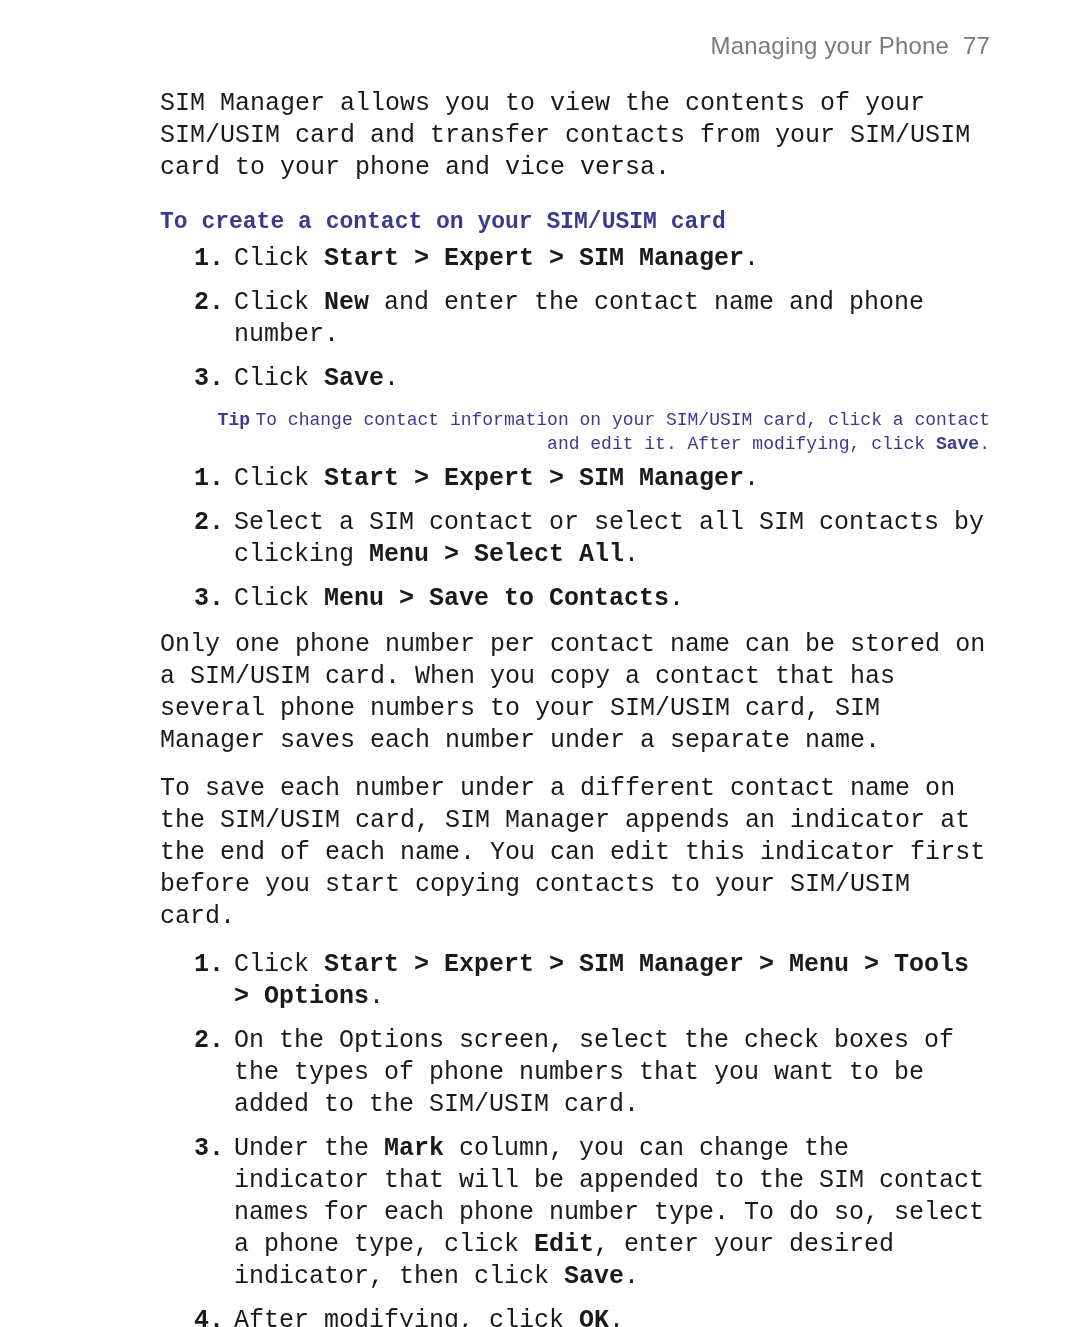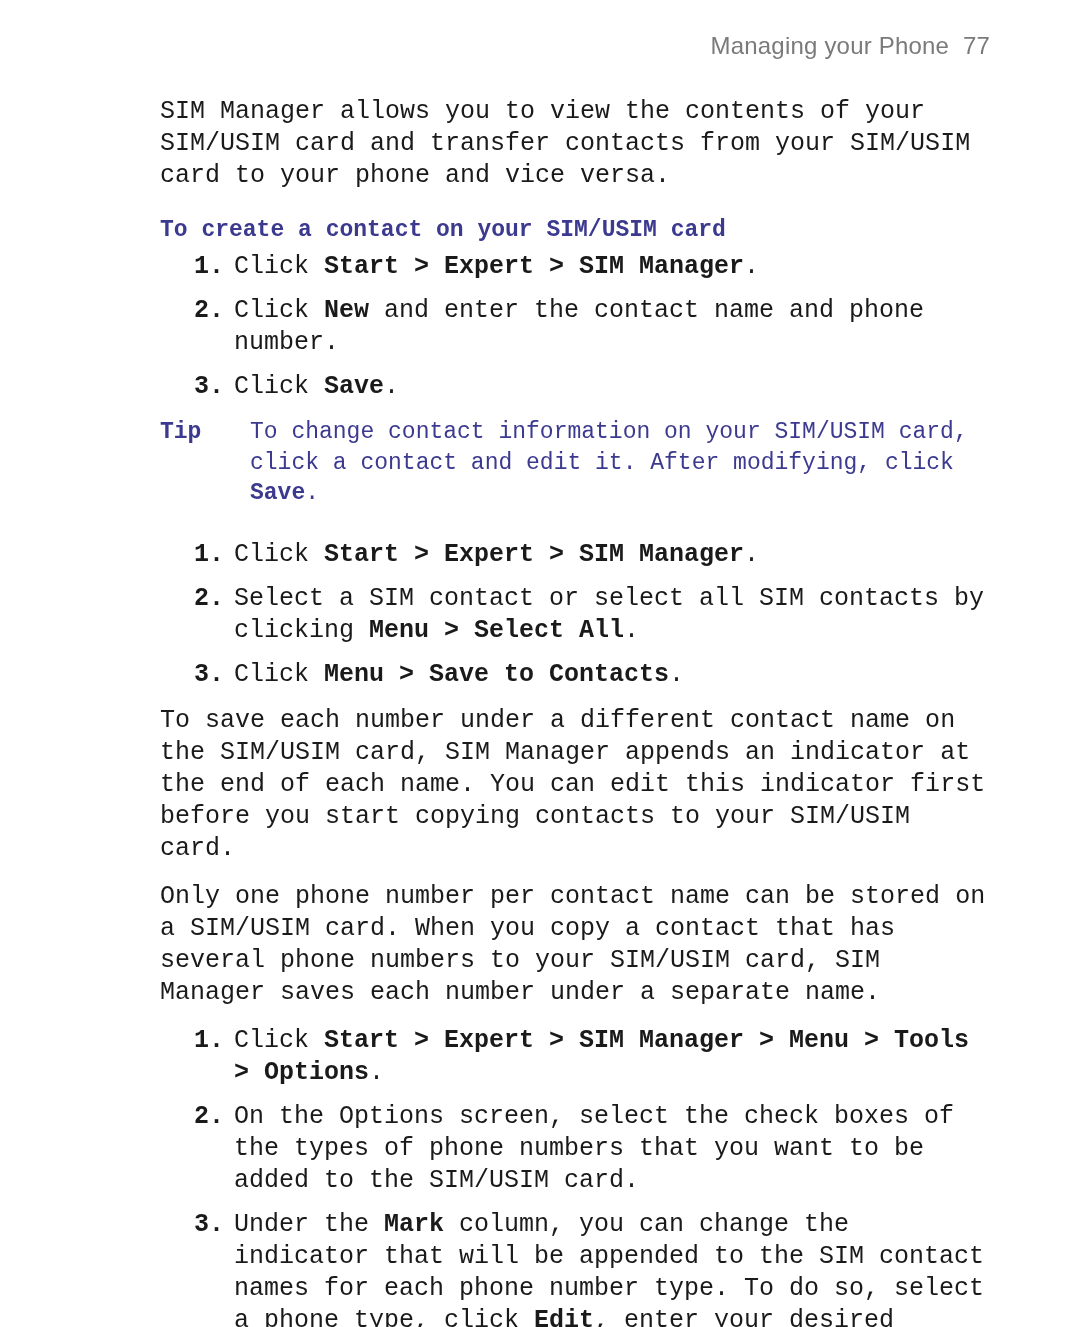--- a/index.html
+++ b/index.html
@@ -10,21 +10,21 @@
     color: #1a1a1a;
     width: 1080px;
   }
   .page {
     padding: 32px 90px 60px 90px;
   }
   .running-header {
     text-align: right;
     color: #7a7a7a;
     font-size: 24px;
-    margin-bottom: 36px;
+    margin-bottom: 28px;
     letter-spacing: 0.2px;
   }
   h1.section-title {
     color: #3c3a8f;
     font-size: 34px;
     font-weight: 700;
     margin: 0 0 20px 0;
   }
   .sec-no { margin-right: 10px; }
   .body-block {
@@ -55,24 +55,25 @@
   ol.steps > li::before {
     content: counter(step) ".";
     font-weight: 700;
     position: absolute;
     left: -36px;
     width: 32px;
     text-align: right;
   }
   .tip-row {
     display: flex;
-    margin: 6px 0 30px 0;
+    margin: 6px 0 6px 0;
     color: #3c3a8f;
-    font-size: 23px;
+    font-size: 18px;
     line-height: 1.32;
+    text-align: right;
   }
   .tip-label { font-weight: 700; width: 90px; flex: 0 0 auto; }
   .tip-text { flex: 1; }
   .para { margin: 0 0 16px 0; }
   b { font-weight: 700; }
 </style>
 </head>
 <body>
 
 <div class="page">
@@ -97,22 +98,22 @@
       <div class="tip-label">Tip</div>
       <div class="tip-text"><span>To change contact information on your SIM/USIM card, click a contact and edit it. After modifying, click </span><b>Save</b><span>.</span></div>
     </div>
 
     <ol class="steps">
       <li><span>Click </span><b>Start &gt; Expert &gt; SIM Manager</b><span>.</span></li>
       <li><span>Select a SIM contact or select all SIM contacts by clicking </span><b>Menu &gt; Select All</b><span>.</span></li>
       <li><span>Click </span><b>Menu &gt; Save to Contacts</b><span>.</span></li>
     </ol>
 
+    <p class="para">Only one phone number per contact name can be stored on a SIM/USIM card. When you copy a contact that has several phone numbers to your SIM/USIM card, SIM Manager saves each number under a separate name.</p>
     <p class="para">To save each number under a different contact name on the SIM/USIM card, SIM Manager appends an indicator at the end of each name. You can edit this indicator first before you start copying contacts to your SIM/USIM card.</p>
-    <p class="para">Only one phone number per contact name can be stored on a SIM/USIM card. When you copy a contact that has several phone numbers to your SIM/USIM card, SIM Manager saves each number under a separate name.</p>
     <ol class="steps">
       <li><span>Click </span><b>Start &gt; Expert &gt; SIM Manager &gt; Menu &gt; Tools &gt; Options</b><span>.</span></li>
       <li><span>On the Options screen, select the check boxes of the types of phone numbers that you want to be added to the SIM/USIM card.</span></li>
       <li><span>Under the </span><b>Mark</b><span> column, you can change the indicator that will be appended to the SIM contact names for each phone number type. To do so, select a phone type, click </span><b>Edit</b><span>, enter your desired indicator, then click </span><b>Save</b><span>.</span></li>
       <li><span>After modifying, click </span><b>OK</b><span>.</span></li>
     </ol>
 
   </div>
 </div>
 

